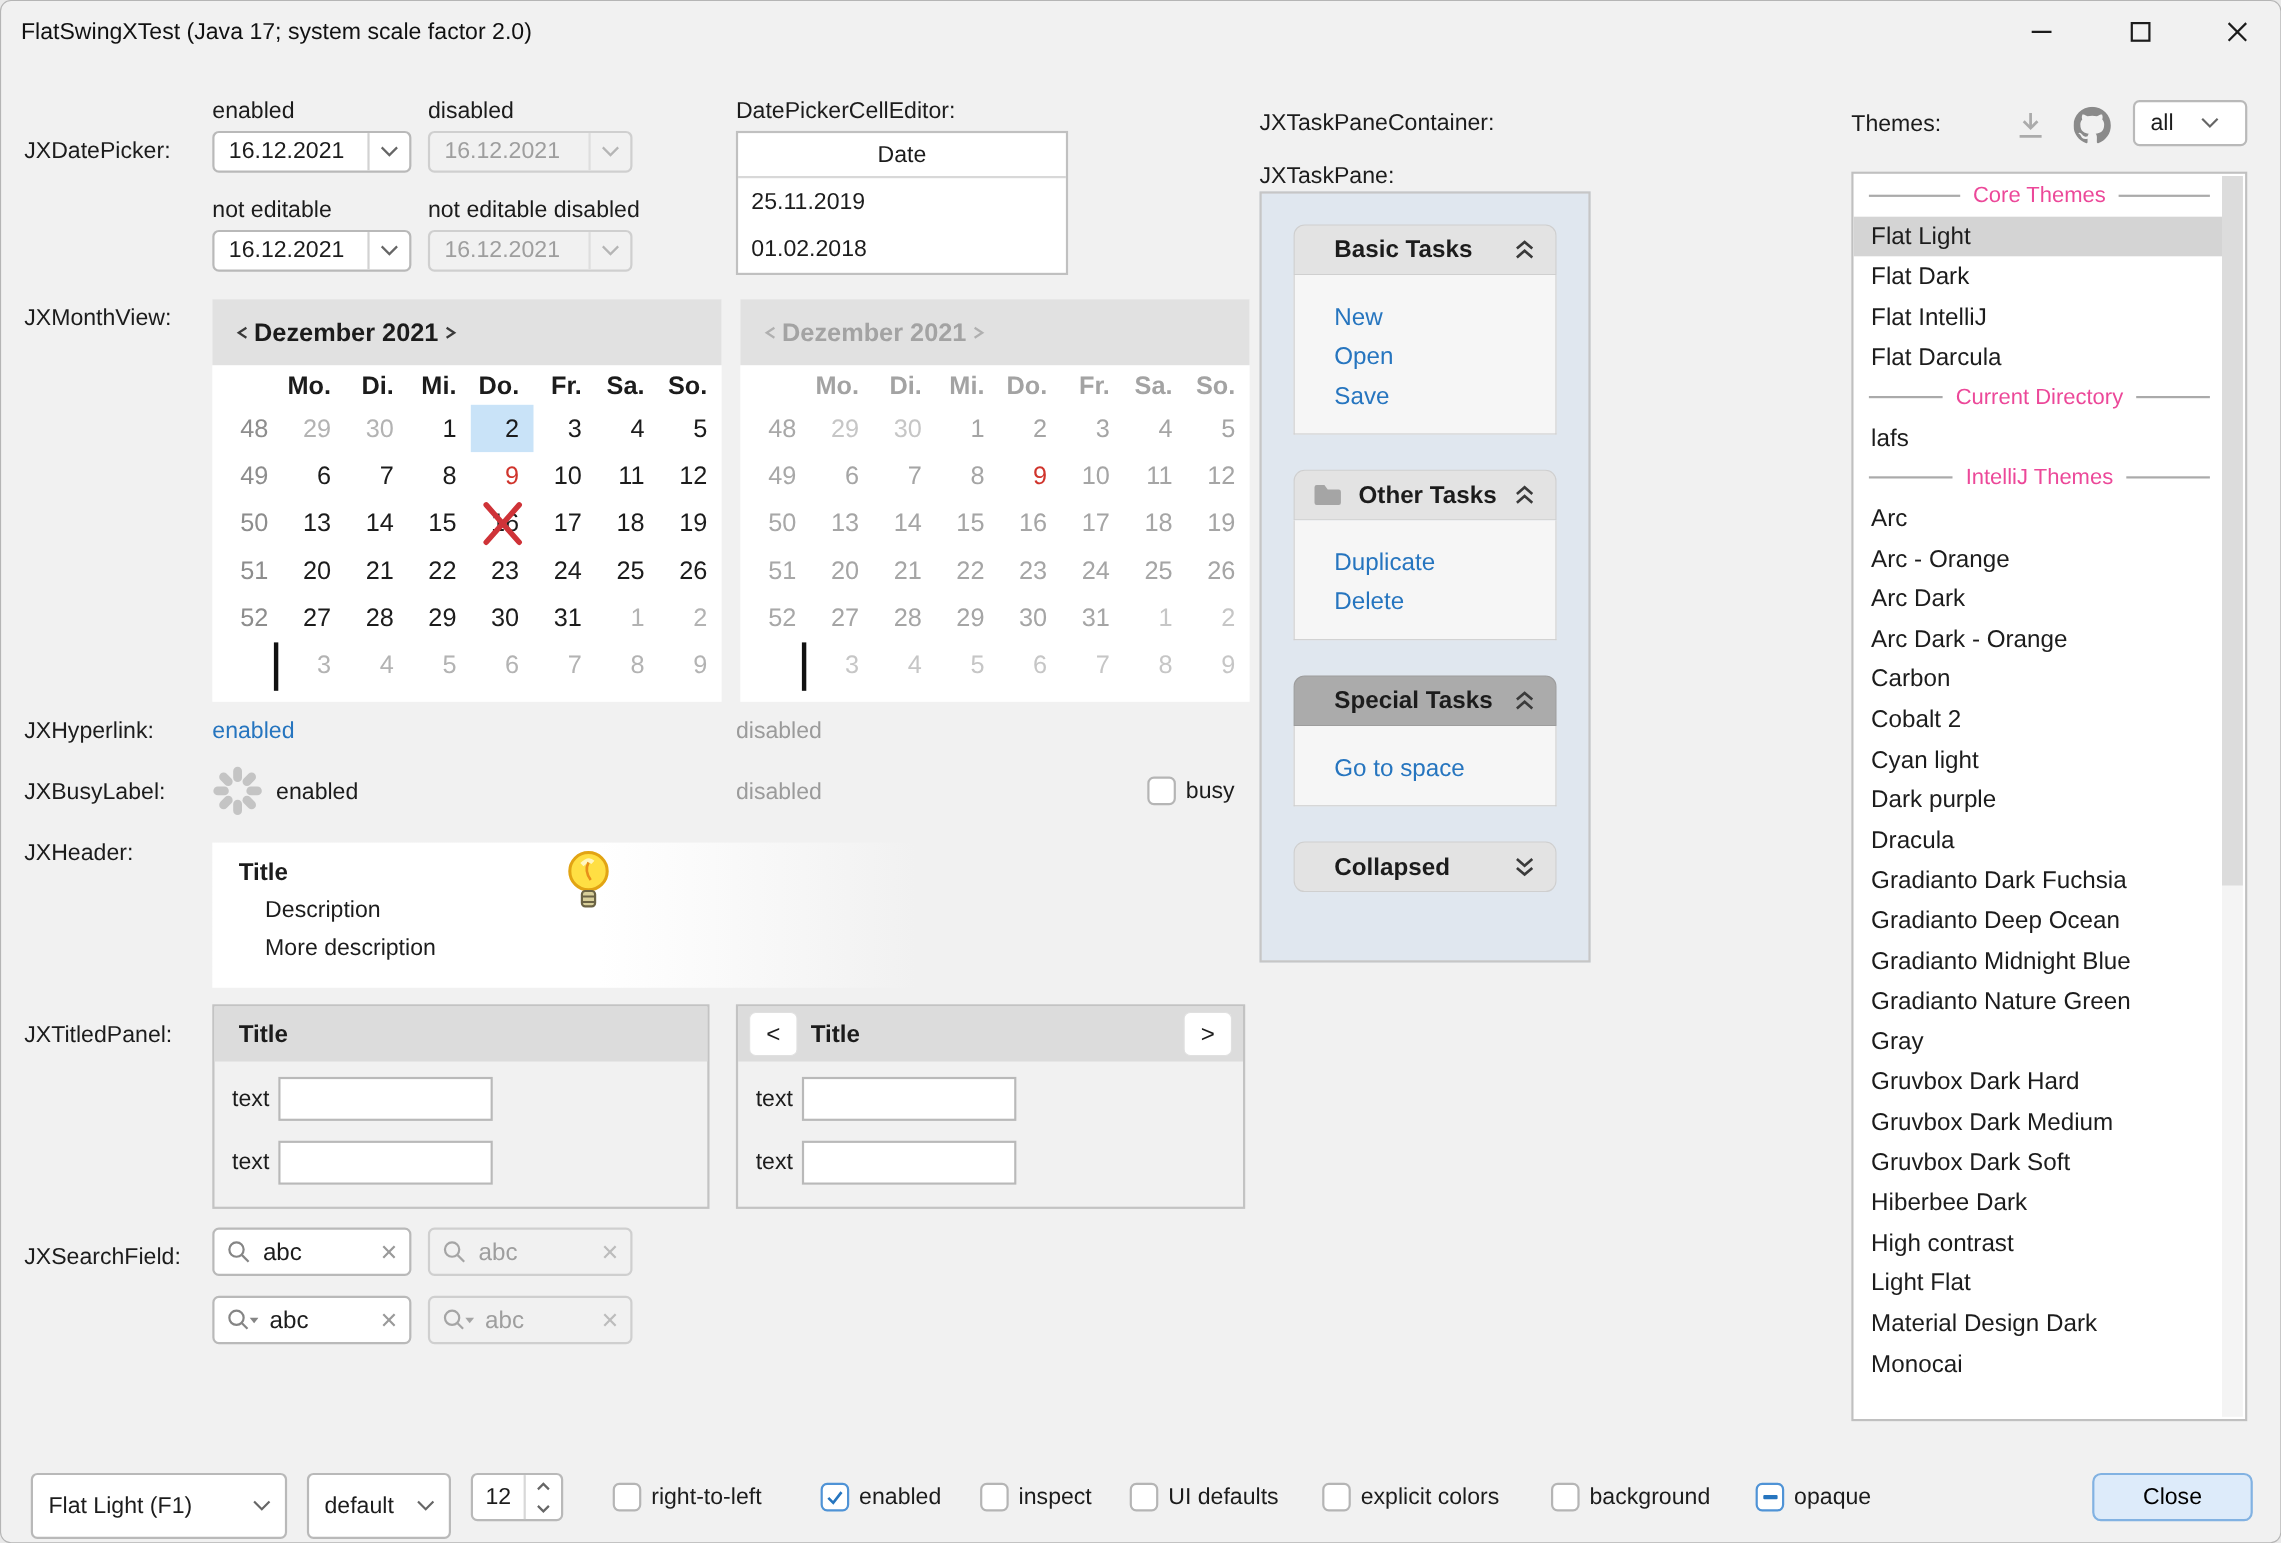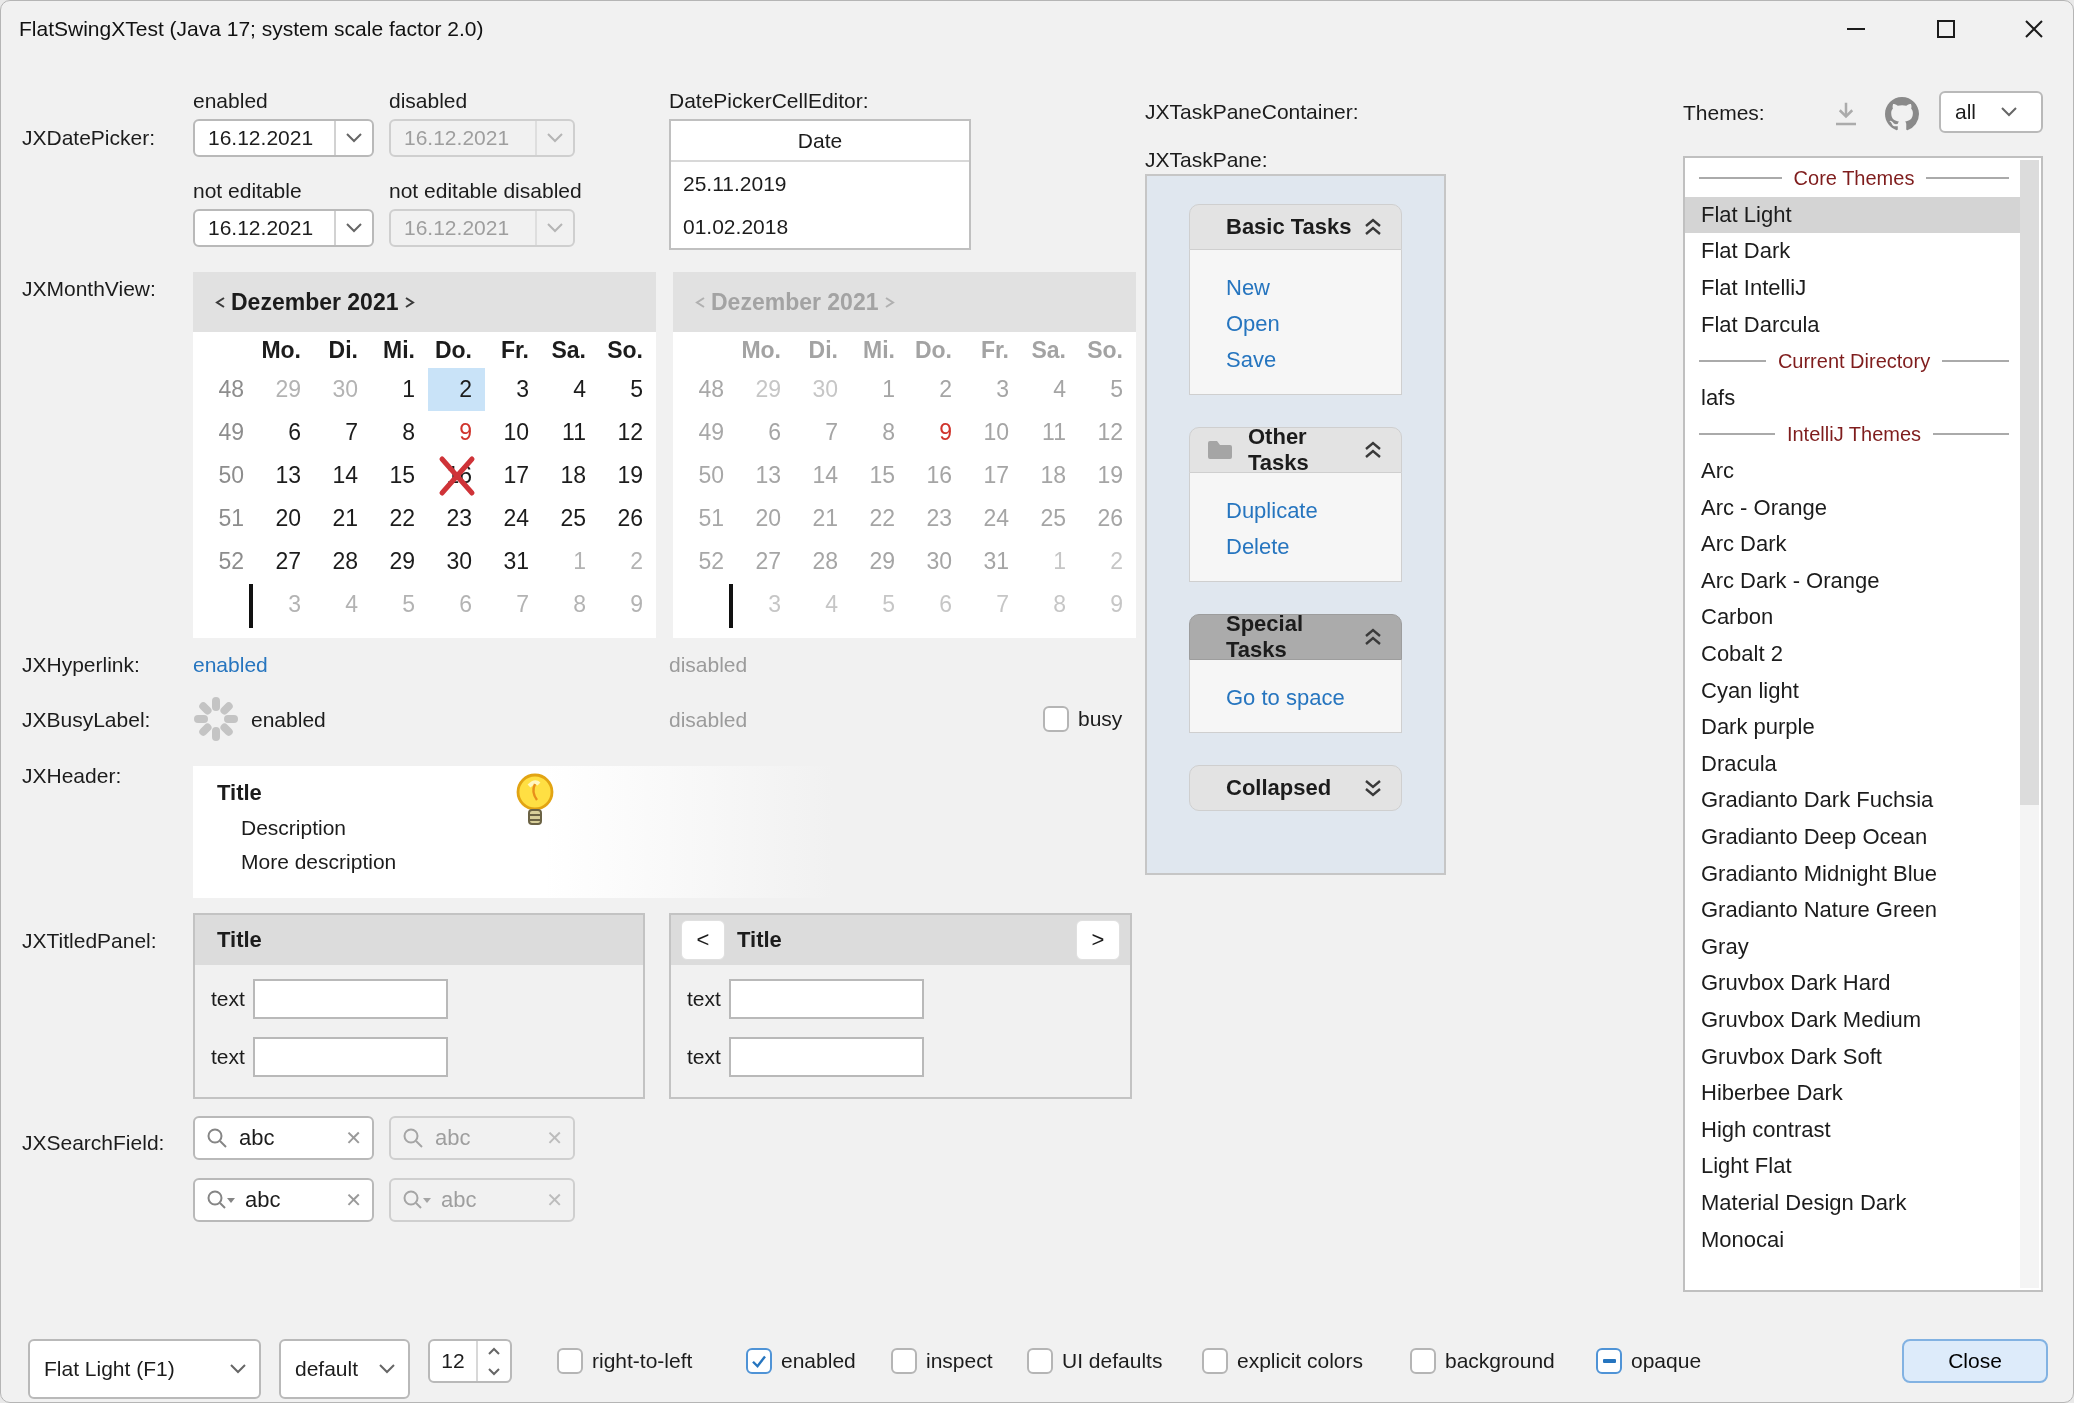--- a/index.html
+++ b/index.html
@@ -73,21 +73,21 @@
   
   .sfield { position:absolute; height:44px; background:#fff; border:2px solid #b9b9b9; border-radius:6px;
             display:flex; align-items:center; padding:0 10px; font-size:22px; }
   .sfield .txt { flex:1; padding-left:10px; }
   .sfield.disabled { background:#f1f1f1; border-color:#cfcfcf; color:#9e9e9e; }
   .clearx { font-size:20px; color:#9a9a9a; }
   .sfield.disabled .clearx { color:#bcbcbc; }
 
   
   #taskcontainer { position:absolute; left:1144px; top:173px; width:301px; height:701px;
-                   background:#e0e7ef; border:2px solid #c6c6c6; padding:28px 42px; }
+                   background:#e0e7ef; border:2px solid #c6c6c6; padding:28px 29px; }
   .pane { margin-bottom:32px; }
   .pane .phead { height:46px; background:#e3e3e3; border:1px solid #cfcfcf; border-radius:10px 10px 0 0;
                  display:flex; align-items:center; padding:0 16px; }
   .pane .phead.special { background:#ababab; border-color:#9d9d9d; }
   .pane.collapsed .phead { border-radius:10px; }
   .pane .ptitle { font-weight:bold; font-size:22px; margin-left:20px; flex:1; }
   .pane .phead .ptitle.after-icon { margin-left:14px; }
   .pane .pbody { background:#f6f6f6; border:1px solid #cfcfcf; border-top:none; padding:20px 0 16px 36px; }
   .pane .pbody a { display:block; font-size:22px; line-height:36px; color:#2675bf; text-decoration:none; }
 
@@ -98,21 +98,21 @@
   #themesbar .ic2 { position:absolute; left:202px; top:6px; }
   #allcombo { position:absolute; right:0; top:0; width:104px; height:42px; background:#fff; border:2px solid #b9b9b9;
               border-radius:6px; display:flex; align-items:center; font-size:21px; }
   #allcombo span { flex:1; padding-left:14px; }
   #allcombo .cv { padding-right:10px; }
   #themeslist { position:absolute; left:1682px; top:155px; width:360px; height:1136px; background:#fff;
                 border:2px solid #c0c0c0; overflow:hidden; }
   #themeslist .inner { position:absolute; left:0; top:2px; width:338px; }
   .titem { height:36.6px; display:flex; align-items:center; padding-left:16px; font-size:22px; }
   .titem.selected { background:#d4d4d4; }
-  .tsep { height:36.6px; display:flex; align-items:center; color:#7f1d1d; font-size:20px; padding:0 14px; }
+  .tsep { height:36.6px; display:flex; align-items:center; color:#ec4899; font-size:20px; padding:0 14px; }
   .tsep::before,.tsep::after { content:""; flex:1; height:2px; background:#aaa; }
   .tsep .sl { padding:0 12px; }
   #tscroll { position:absolute; right:2px; top:2px; width:19px; height:1128px; background:#f4f4f4; }
   #tscroll .thumb { position:absolute; left:0; top:0; width:100%; height:645px; background:#dcdcdc; }
 
   
   .combo { position:absolute; top:1338px; height:60px; background:#fff; border:2px solid #b9b9b9; border-radius:6px;
            display:flex; align-items:center; font-size:21px; }
   .combo .cval { flex:1; padding-left:14px; }
   .combo .cv { padding-right:12px; }

